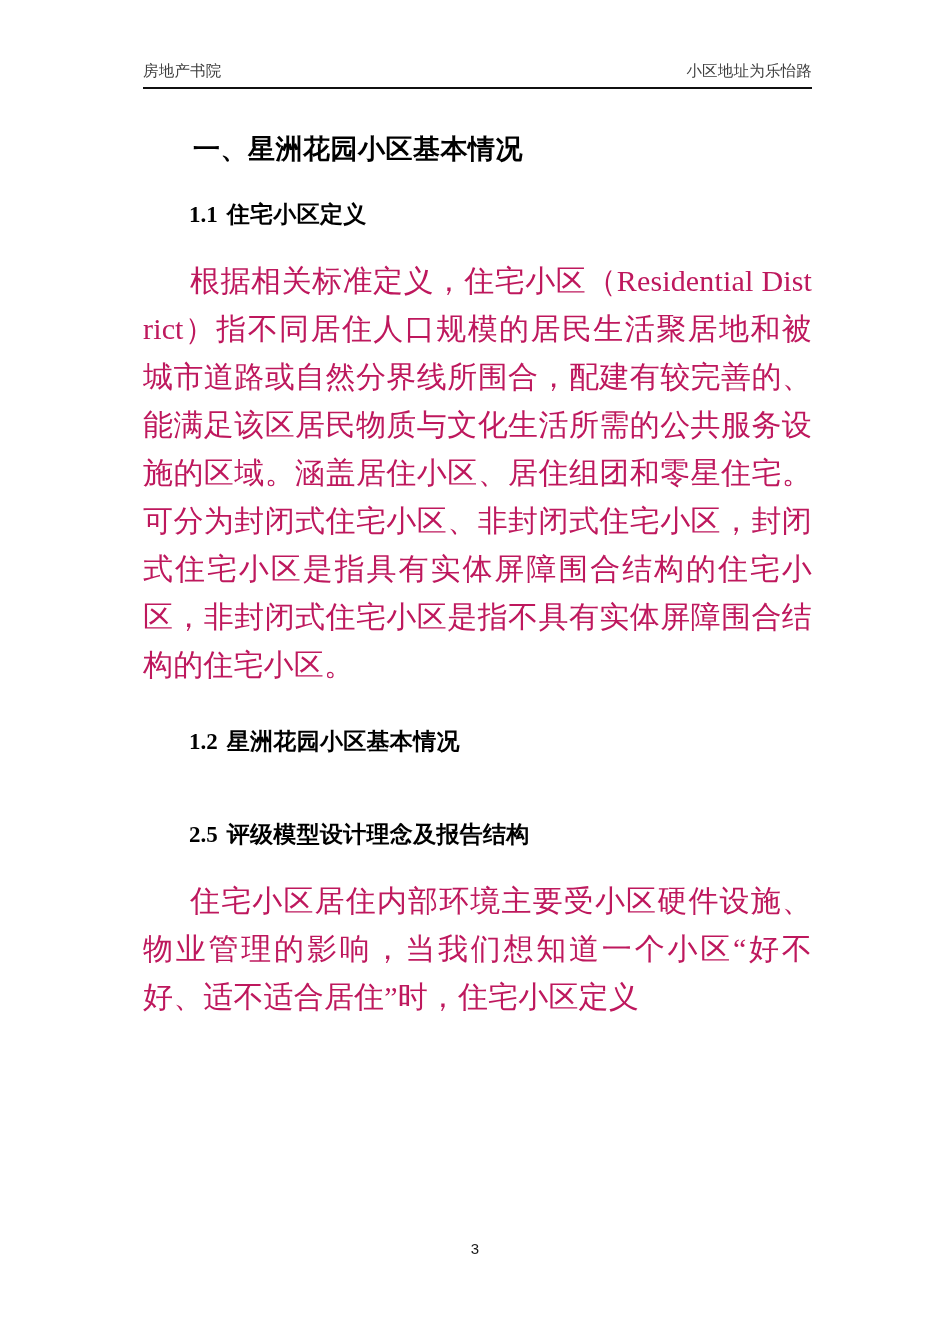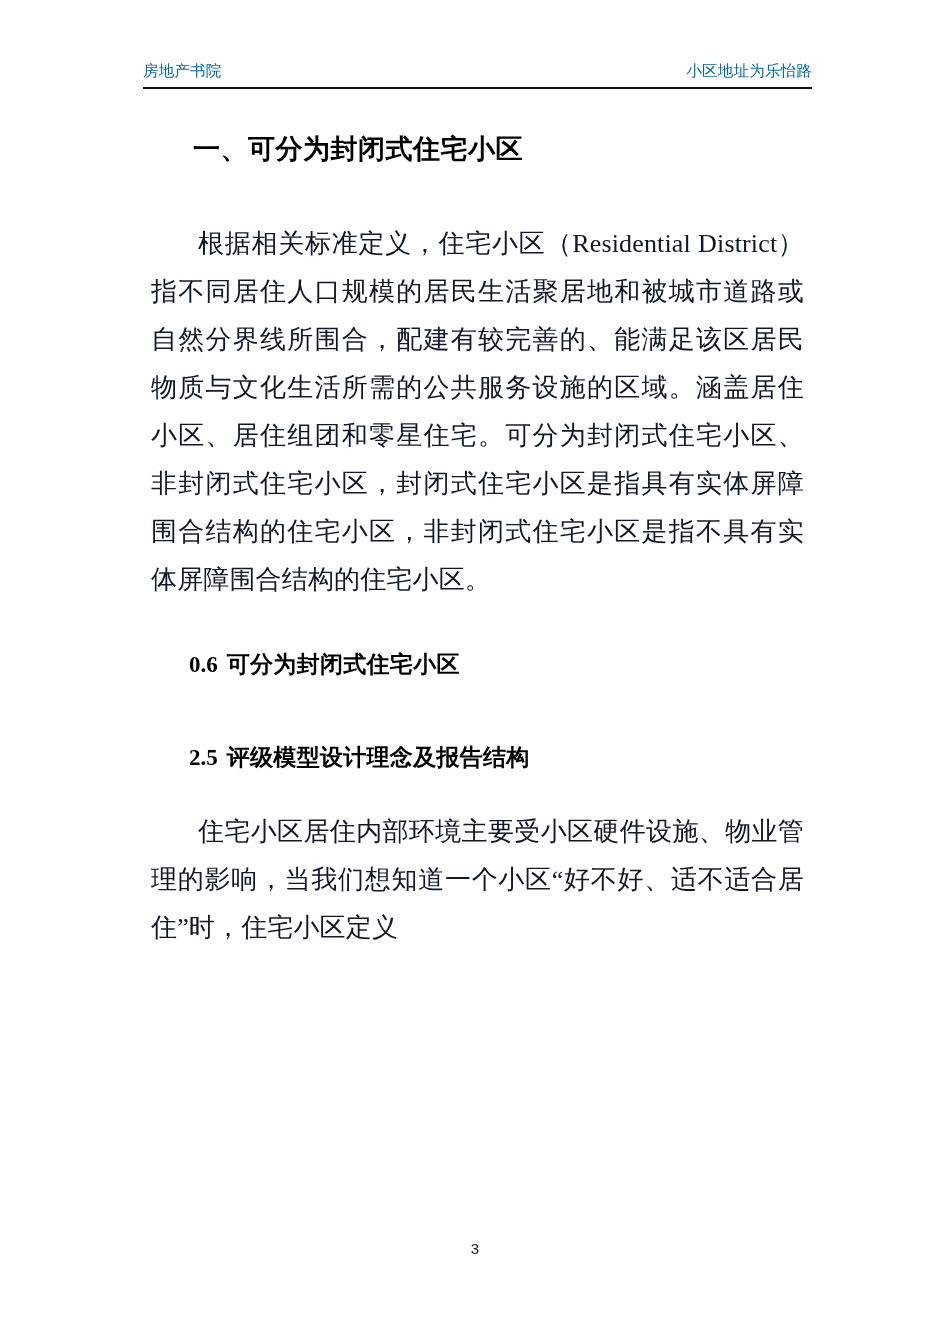--- a/index.html
+++ b/index.html
@@ -24,21 +24,21 @@
     position: absolute;
     left: 143px;
     top: 62px;
     width: 669px;
     display: flex;
     justify-content: space-between;
     align-items: flex-end;
     font-family: "Liberation Sans", "DejaVu Sans", sans-serif;
     font-size: 15.5px;
     line-height: 1.1;
-    color: #0369a1;
+    color: #404040;
     letter-spacing: 0.2px;
   }
   .running-header .hdr-left,
   .running-header .hdr-right {
     white-space: nowrap;
   }
   .header-rule {
     position: absolute;
     left: 143px;
     top: 87px;
@@ -77,28 +77,28 @@
     color: #000000;
   }
   h2.doc-h2 .num {
     font-family: "Liberation Serif", "DejaVu Serif", serif;
     font-weight: bold;
     letter-spacing: 0;
     padding-right: 9px;
   }
 
   p.doc-p {
-    margin: 8px;
+    margin: 0;
     font-family: "Liberation Serif", "DejaVu Serif", serif;
-    font-size: 26px;
+    font-size: 30px;
     line-height: 48px;
     text-align: justify;
     text-justify: inter-ideograph;
     text-indent: 47px;
-    color: #0f172a;
+    color: #be185d;
     letter-spacing: 0.15px;
     word-break: break-all;
   }
 
   .sp-h1-after { height: 20px; }
   .sp-h2-after { height: 20px; }
   .sp-p-after  { height: 28px; }
   .sp-p-after-lg { height: 30px; }
 
   
@@ -119,28 +119,29 @@
 <div class="page">
 
   <div class="running-header">
     <span class="hdr-left">房地产书院</span>
     <span class="hdr-right">小区地址为乐怡路</span>
   </div>
   <div class="header-rule"></div>
 
   <div class="content">
 
-    <h1 class="doc-h1">一、可分为封闭式住宅小区</h1>
+    <h1 class="doc-h1">一、星洲花园小区基本情况</h1>
     <div class="sp-h1-after"></div>
 
+    <h2 class="doc-h2"><span class="num">1.1</span><span>住宅小区定义</span></h2>
     <div class="sp-h2-after"></div>
     <p class="doc-p">根据相关标准定义，住宅小区（Residential District）指不同居住人口规模的居民生活聚居地和被城市道路或自然分界线所围合，配建有较完善的、能满足该区居民物质与文化生活所需的公共服务设施的区域。涵盖居住小区、居住组团和零星住宅。可分为封闭式住宅小区、非封闭式住宅小区，封闭式住宅小区是指具有实体屏障围合结构的住宅小区，非封闭式住宅小区是指不具有实体屏障围合结构的住宅小区。</p>
     <div class="sp-p-after-lg"></div>
 
-    <h2 class="doc-h2"><span class="num">0.6</span><span>可分为封闭式住宅小区</span></h2>
+    <h2 class="doc-h2"><span class="num">1.2</span><span>星洲花园小区基本情况</span></h2>
     <div class="sp-h2-after"></div>
     <div class="sp-p-after"></div>
 
     <h2 class="doc-h2"><span class="num">2.5</span><span>评级模型设计理念及报告结构</span></h2>
     <div class="sp-h2-after"></div>
     <p class="doc-p">住宅小区居住内部环境主要受小区硬件设施、物业管理的影响，当我们想知道一个小区“好不好、适不适合居住”时，住宅小区定义</p>
 
   </div>
 
   <div class="page-number">3</div>

